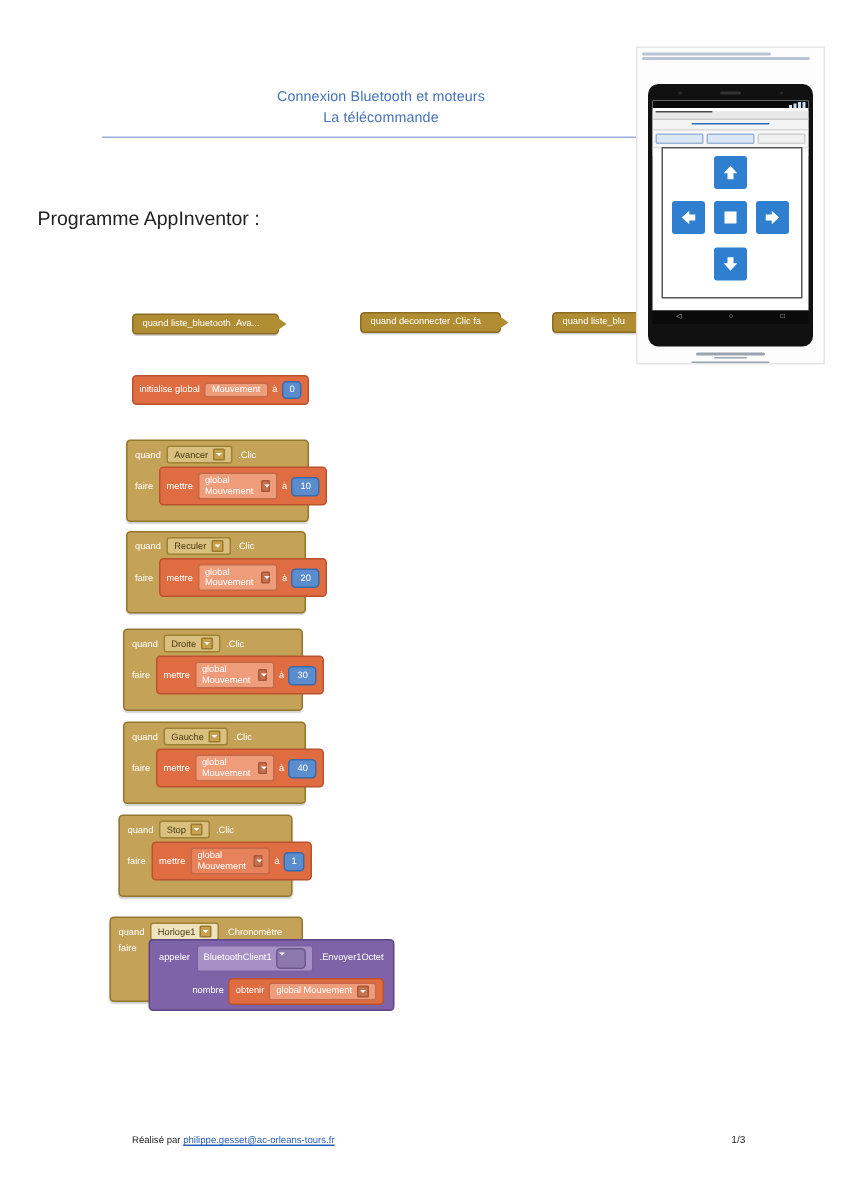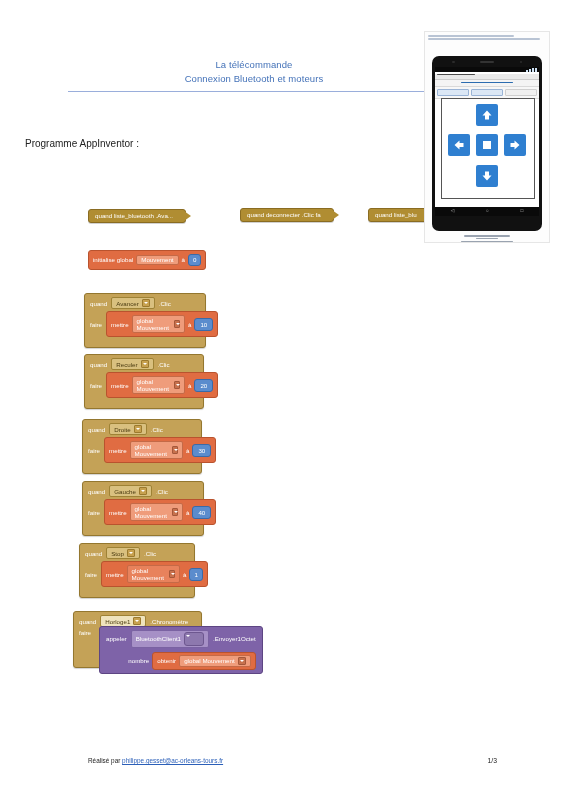--- a/index.html
+++ b/index.html
@@ -13,21 +13,21 @@
   .doc-header{position:absolute;left:68px;top:58px;width:372px;text-align:center;}
   .doc-header .line{
     color:#4472b8;font-size:9.5px;line-height:13.5px;letter-spacing:.1px;
   }
   .header-rule{
     position:absolute;left:68px;top:91px;width:432px;height:1px;background:#9aaedb;
   }
 
   
   .section-label{
-    position:absolute;left:25px;top:138px;font-size:10px;color:#222;
+    position:absolute;left:25px;top:138px;font-size:13px;color:#222;
   }
 
   
   .blk{position:absolute;font-size:6.2px;line-height:1;white-space:nowrap;}
 
   
   .hat{
     background:#b08d32;border:1px solid #8a6c22;border-radius:3px;
     color:#fff;padding:3px 12px 3px 6px;position:relative;
     box-shadow:0 1px 0 rgba(0,0,0,.18);
@@ -148,22 +148,22 @@
   .footer .left{position:absolute;left:88px;top:0;font-size:6.4px;color:#222;}
   .footer .left a{color:#2b5fb8;text-decoration:underline;}
   .footer .right{position:absolute;right:68px;top:0;font-size:6.8px;color:#222;}
 </style>
 </head>
 <body>
 
 <div class="page">
 
   <div class="doc-header">
+    <div class="line">Connexion Bluetooth et moteurs</div>
     <div class="line">La télécommande</div>
-    <div class="line">Connexion Bluetooth et moteurs</div>
   </div>
   <div class="header-rule"></div>
 
   <div class="section-label">Programme AppInventor :</div>
 
   <div class="blk" style="left:88px;top:209px;">
     <div class="hat">quand  liste_bluetooth .Ava...</div>
   </div>
 
   <div class="blk" style="left:240px;top:208px;">

